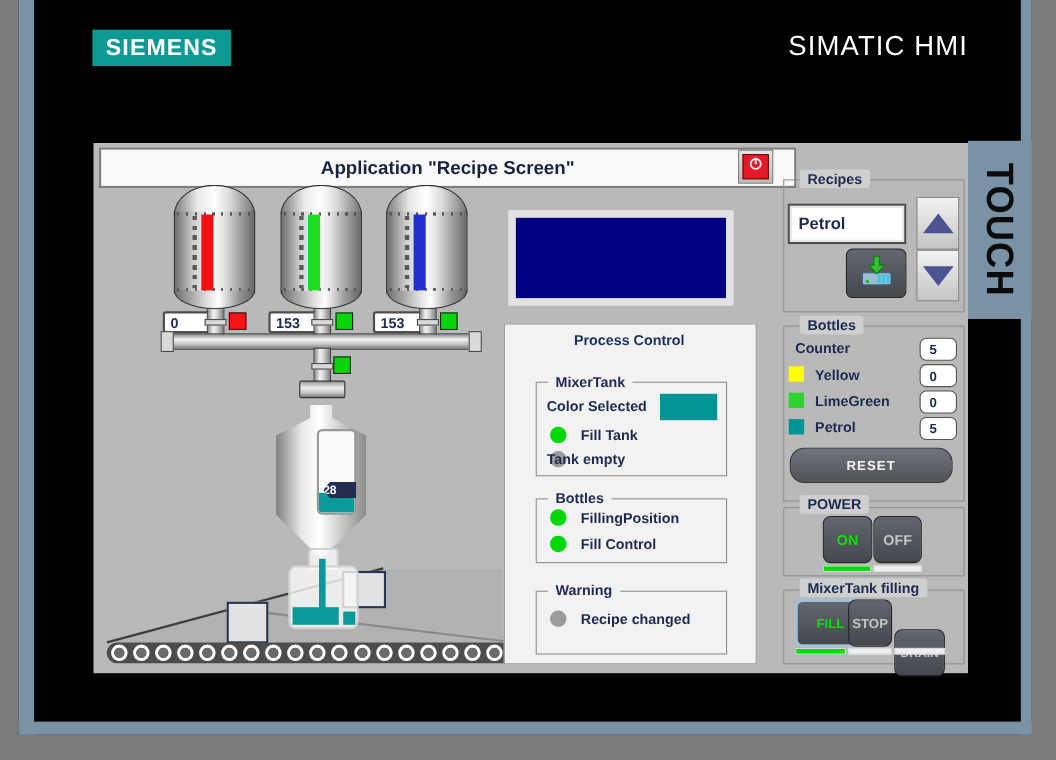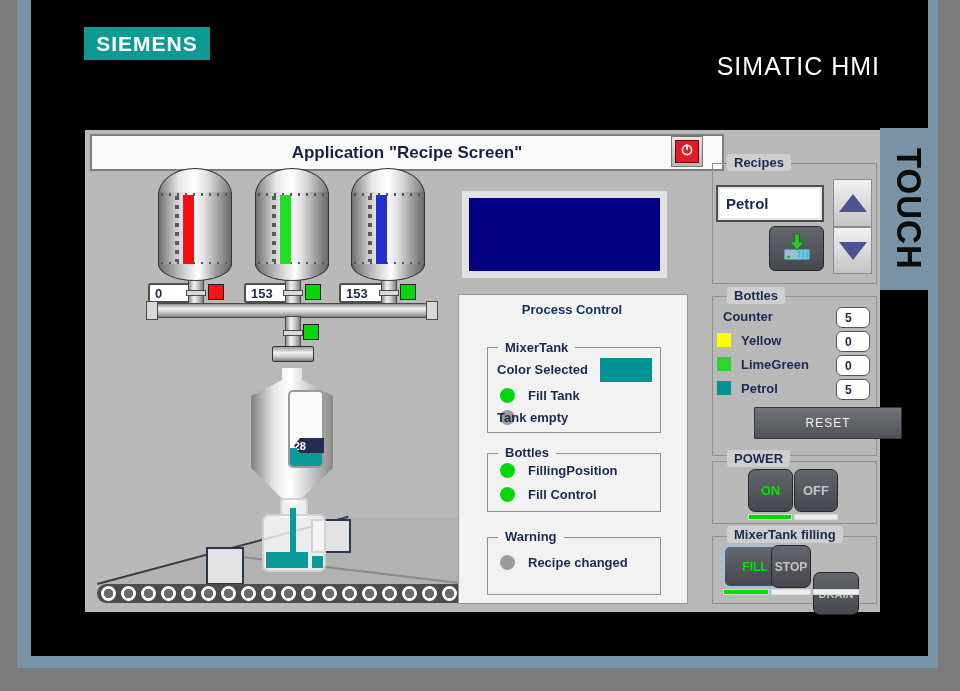--- a/index.html
+++ b/index.html
@@ -11,21 +11,21 @@
   .frame-gray-left{left:0;top:0;width:17px;height:691px;background:#7b7b7b;}
   .frame-blue-left{left:17px;top:0;width:14px;height:668px;background:#7a92a6;}
   .frame-gray-right{left:938px;top:0;width:22px;height:691px;background:#7b7b7b;}
   .frame-blue-right{left:928px;top:0;width:10px;height:668px;background:#7a92a6;}
   .frame-blue-bottom{left:17px;top:656px;width:921px;height:12px;background:#7a92a6;}
   .frame-gray-bottom{left:0;top:668px;width:960px;height:23px;background:#7b7b7b;}
 
   .siemens-logo{left:84px;top:27px;width:126px;height:33px;background:#0d9a94;color:#fff;
     font-weight:bold;font-size:21px;letter-spacing:1px;display:flex;align-items:center;justify-content:center;}
   .simatic{left:700px;top:28px;width:180px;height:28px;color:#fff;font-size:25px;letter-spacing:1px;
-    display:flex;align-items:center;justify-content:flex-end;font-weight:normal;margin-top:24px;}
+    display:flex;align-items:center;justify-content:flex-end;font-weight:normal;}
   .touch-tab{left:880px;top:128px;width:58px;height:162px;background:#7a92a6;display:flex;
     align-items:center;justify-content:center;}
   .touch-tab span{writing-mode:vertical-rl;font-size:33px;font-weight:bold;color:#0b0b0b;
     letter-spacing:1px;transform:scaleX(1.05);}
 
   
   .screen{left:85px;top:130px;width:795px;height:482px;background:#b9b9b9;}
 
   
   .titlebar{left:90px;top:134px;width:630px;height:33px;background:#fafafa;border:2px solid #7e7e7e;
@@ -111,22 +111,22 @@
     display:flex;align-items:center;color:#1c2a4f;font-weight:bold;font-size:15px;padding-left:8px;box-sizing:border-box;}
   .btn-arrow{background:linear-gradient(180deg,#f2f2f2,#c4c4c4);border:1px solid #8c8c8c;
     display:flex;align-items:center;justify-content:center;cursor:pointer;}
   .tri-up{width:0;height:0;border-left:14px solid transparent;border-right:14px solid transparent;border-bottom:18px solid #4d5391;}
   .tri-down{width:0;height:0;border-left:14px solid transparent;border-right:14px solid transparent;border-top:18px solid #4d5391;}
   .btn-dark{background:linear-gradient(180deg,#63666e,#45474d);border:1px solid #26272b;border-radius:7px;
     color:#c4c4c4;font-weight:bold;display:flex;align-items:center;justify-content:center;cursor:pointer;box-sizing:border-box;}
   .txt-green{color:#00e400;}
   .count-box{background:#fff;border:1px solid #555;border-radius:6px;display:flex;align-items:center;
     color:#1c2a4f;font-weight:bold;font-size:12px;padding-left:8px;box-sizing:border-box;}
-  .reset-btn{background:linear-gradient(180deg,#70737b,#515358);border:1px solid #35363a;border-radius:1px;
-    color:#f2f2f2;font-weight:normal;font-size:12px;letter-spacing:1px;display:flex;align-items:center;justify-content:center;cursor:pointer;margin-left:36px;}
+  .reset-btn{background:linear-gradient(180deg,#70737b,#515358);border:1px solid #35363a;border-radius:13px;
+    color:#f2f2f2;font-weight:bold;font-size:12px;letter-spacing:1px;display:flex;align-items:center;justify-content:center;cursor:pointer;}
   .state-bar{height:6px;background:#efefef;border:1px solid #d9d9d9;box-sizing:border-box;}
   .state-bar.green{background:#00dc00;}
   .focus-blue{border:2px solid #9cc4e4;}
 </style>
 </head>
 <body>
 
 <div class="stage">
 
   <div class="abs frame-gray-left"></div>

